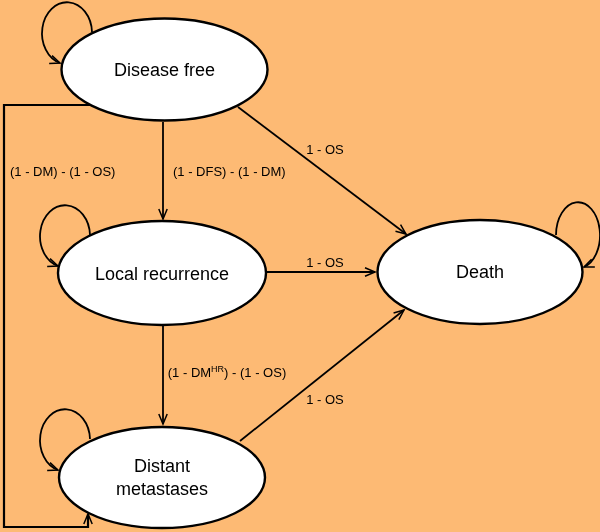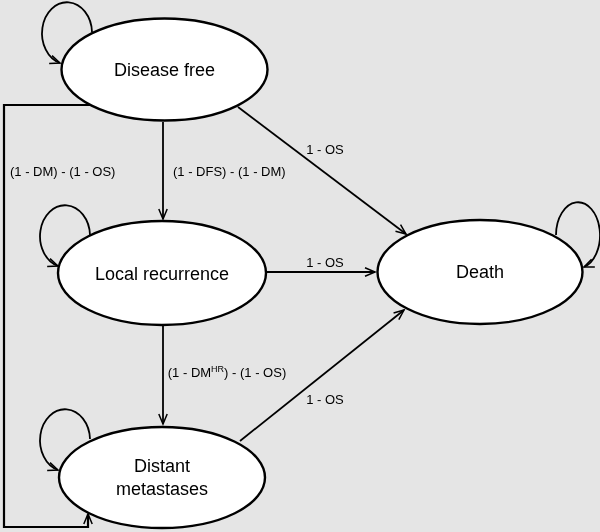--- a/index.html
+++ b/index.html
@@ -1,19 +1,19 @@
 <!DOCTYPE html>
 <html><head>
 <meta charset="utf-8">
 <style>
   html, body { margin: 0; padding: 0; background: #ffffff; }
   .figure-wrap {
     width: 600px;
     height: 532px;
-    background: #e5e5e5;
+    background: #fdba74;
     position: relative;
     overflow: hidden;
     font-family: "Liberation Sans", sans-serif;
   }
   svg { display: block; }
   .state-ellipse { fill: #ffffff; stroke: #000000; stroke-width: 2.4; }
   .edge { fill: none; stroke: #000000; stroke-width: 1.8; }
   .edge-thick { fill: none; stroke: #000000; stroke-width: 2.2; stroke-linejoin: miter; }
   .state-label { font-size: 18px; fill: #000000; text-anchor: middle; }
   .edge-label { font-size: 13px; fill: #000000; }

